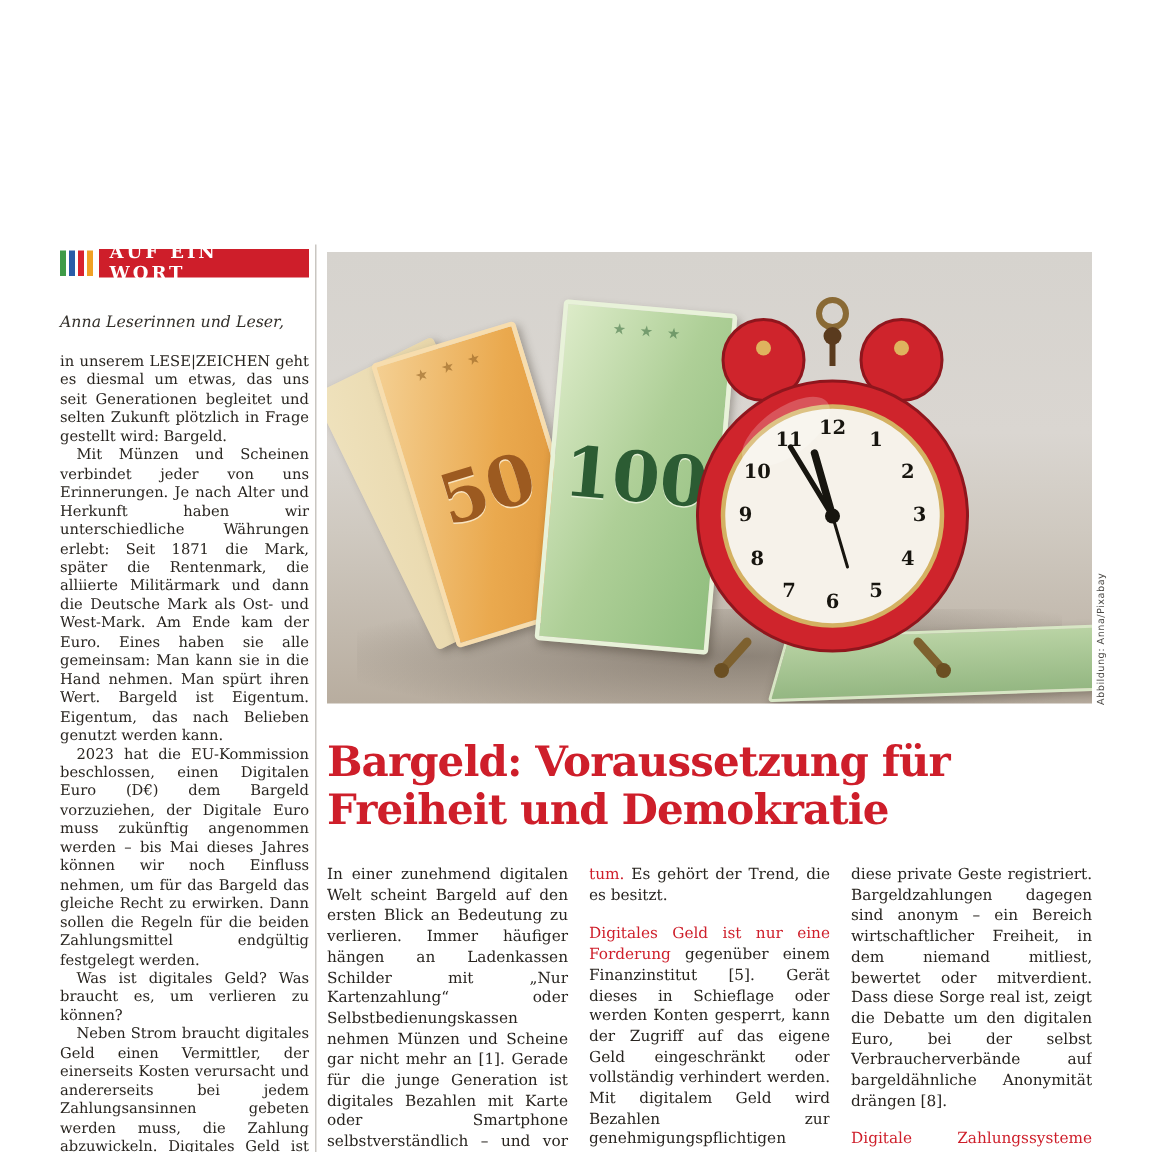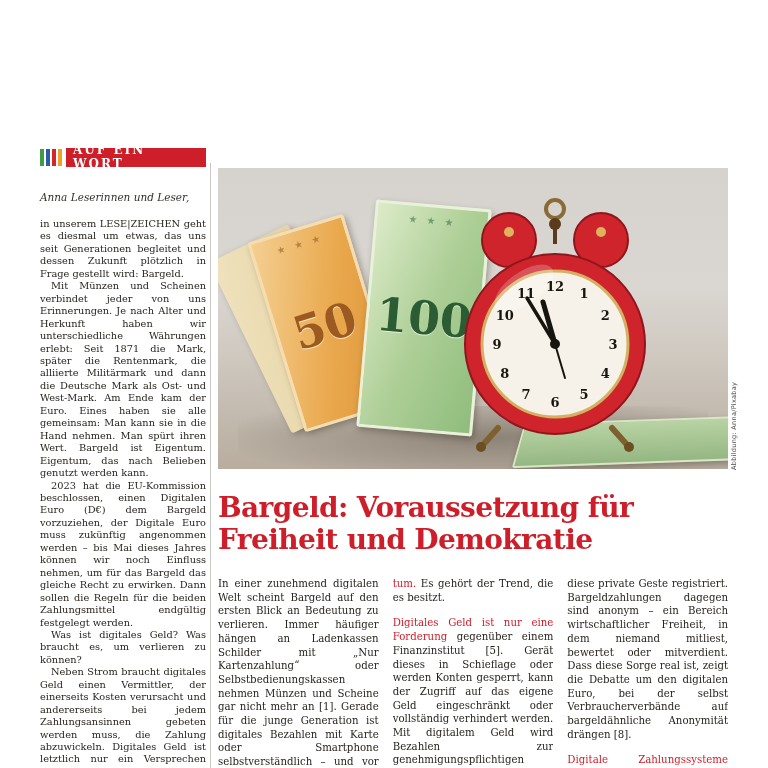--- a/index.html
+++ b/index.html
@@ -15,21 +15,21 @@
   .mast-title{display:flex;justify-content:space-between;align-items:flex-end;height:86px;}
   .mast-word{font-weight:bold;font-size:76px;line-height:.92;letter-spacing:-4px;color:#1b1916;
              transform:scaleY(1.08);transform-origin:bottom;white-space:nowrap;}
   .mast-bars{display:flex;gap:8px;align-items:flex-end;padding-bottom:3px;}
   .mast-bars .bar{width:12px;height:68px;display:block;}
   .issue-row{display:flex;align-items:flex-end;margin-top:9px;}
   .dashes{flex:1;border-bottom:3px dashed #4c4a46;margin:0 14px 5px 0;}
   .issue-text{font-weight:bold;font-size:14px;letter-spacing:3.5px;color:#3b3834;white-space:nowrap;}
 
   
-  .sidebar{position:absolute;left:40px;top:148px;width:166px;bottom:0;}
+  .sidebar{position:absolute;left:40px;top:166px;width:166px;bottom:0;}
   .section-head{display:flex;align-items:stretch;gap:4px;height:19px;}
   .mini-bars{display:flex;gap:2px;align-items:center;}
   .mini-bars .bar{width:4px;height:17px;display:block;}
   .section-label{background:var(--red);color:#fff;font-weight:bold;font-size:12px;
                  letter-spacing:2px;flex:1;display:flex;align-items:center;padding:0 6px 1px 7px;}
   .salutation{font-style:italic;font-size:10.5px;margin-top:24px;color:#33302b;}
   .sidebar-body{margin-top:15px;font-size:9.8px;line-height:12.45px;text-align:justify;}
   .sidebar-body p{margin:0;}
 
   
@@ -91,21 +91,21 @@
       <span class="mini-bars">
           <span class="bar" style="background: rgb(63, 155, 72);"></span>
           <span class="bar" style="background: rgb(42, 92, 168);"></span>
           <span class="bar" style="background: rgb(217, 34, 46);"></span>
           <span class="bar" style="background: rgb(240, 161, 37);"></span>
         </span>
       <span class="section-label">AUF EIN WORT</span>
     </div>
     <div class="salutation">Anna Leserinnen und Leser,</div>
     <div class="sidebar-body">
-        <p class=""><span>in unserem LESE|ZEICHEN geht es diesmal um etwas, das uns seit Generationen begleitet und dessen Zukunft plötzlich in Frage gestellt wird: Bargeld.</span></p>
+        <p class=""><span>in unserem LESE|ZEICHEN geht es diesmal um etwas, das uns seit Generationen begleitet und selten Zukunft plötzlich in Frage gestellt wird: Bargeld.</span></p>
         <p class="indent "><span>Mit Münzen und Scheinen verbindet jeder von uns Erinnerungen. Je nach Alter und Herkunft haben wir unterschiedliche Währungen erlebt: Seit 1871 die Mark, später die Rentenmark, die alliierte Militärmark und dann die Deutsche Mark als Ost- und West-Mark. Am Ende kam der Euro. Eines haben sie alle gemeinsam: Man kann sie in die Hand nehmen. Man spürt ihren Wert. Bargeld ist Eigentum. Eigentum, das nach Belieben genutzt werden kann.</span></p>
         <p class="indent "><span>2023 hat die EU-Kommission beschlossen, einen Digitalen Euro (D€) dem Bargeld vorzuziehen, der Digitale Euro muss zukünftig angenommen werden – bis Mai dieses Jahres können wir noch Einfluss nehmen, um für das Bargeld das gleiche Recht zu erwirken. Dann sollen die Regeln für die beiden Zahlungsmittel endgültig festgelegt werden.</span></p>
         <p class="indent "><span>Was ist digitales Geld? Was braucht es, um verlieren zu können?</span></p>
         <p class="indent "><span>Neben Strom braucht digitales Geld einen Vermittler, der einerseits Kosten verursacht und andererseits bei jedem Zahlungsansinnen gebeten werden muss, die Zahlung abzuwickeln. Digitales Geld ist letztlich nur ein Versprechen gegen eine Kostenerstattung eine Umbuchung vorzunehmen.</span></p>
       </div>
   </aside>
 
   <div class="vrule"></div>
 
   <figure class="photo">

